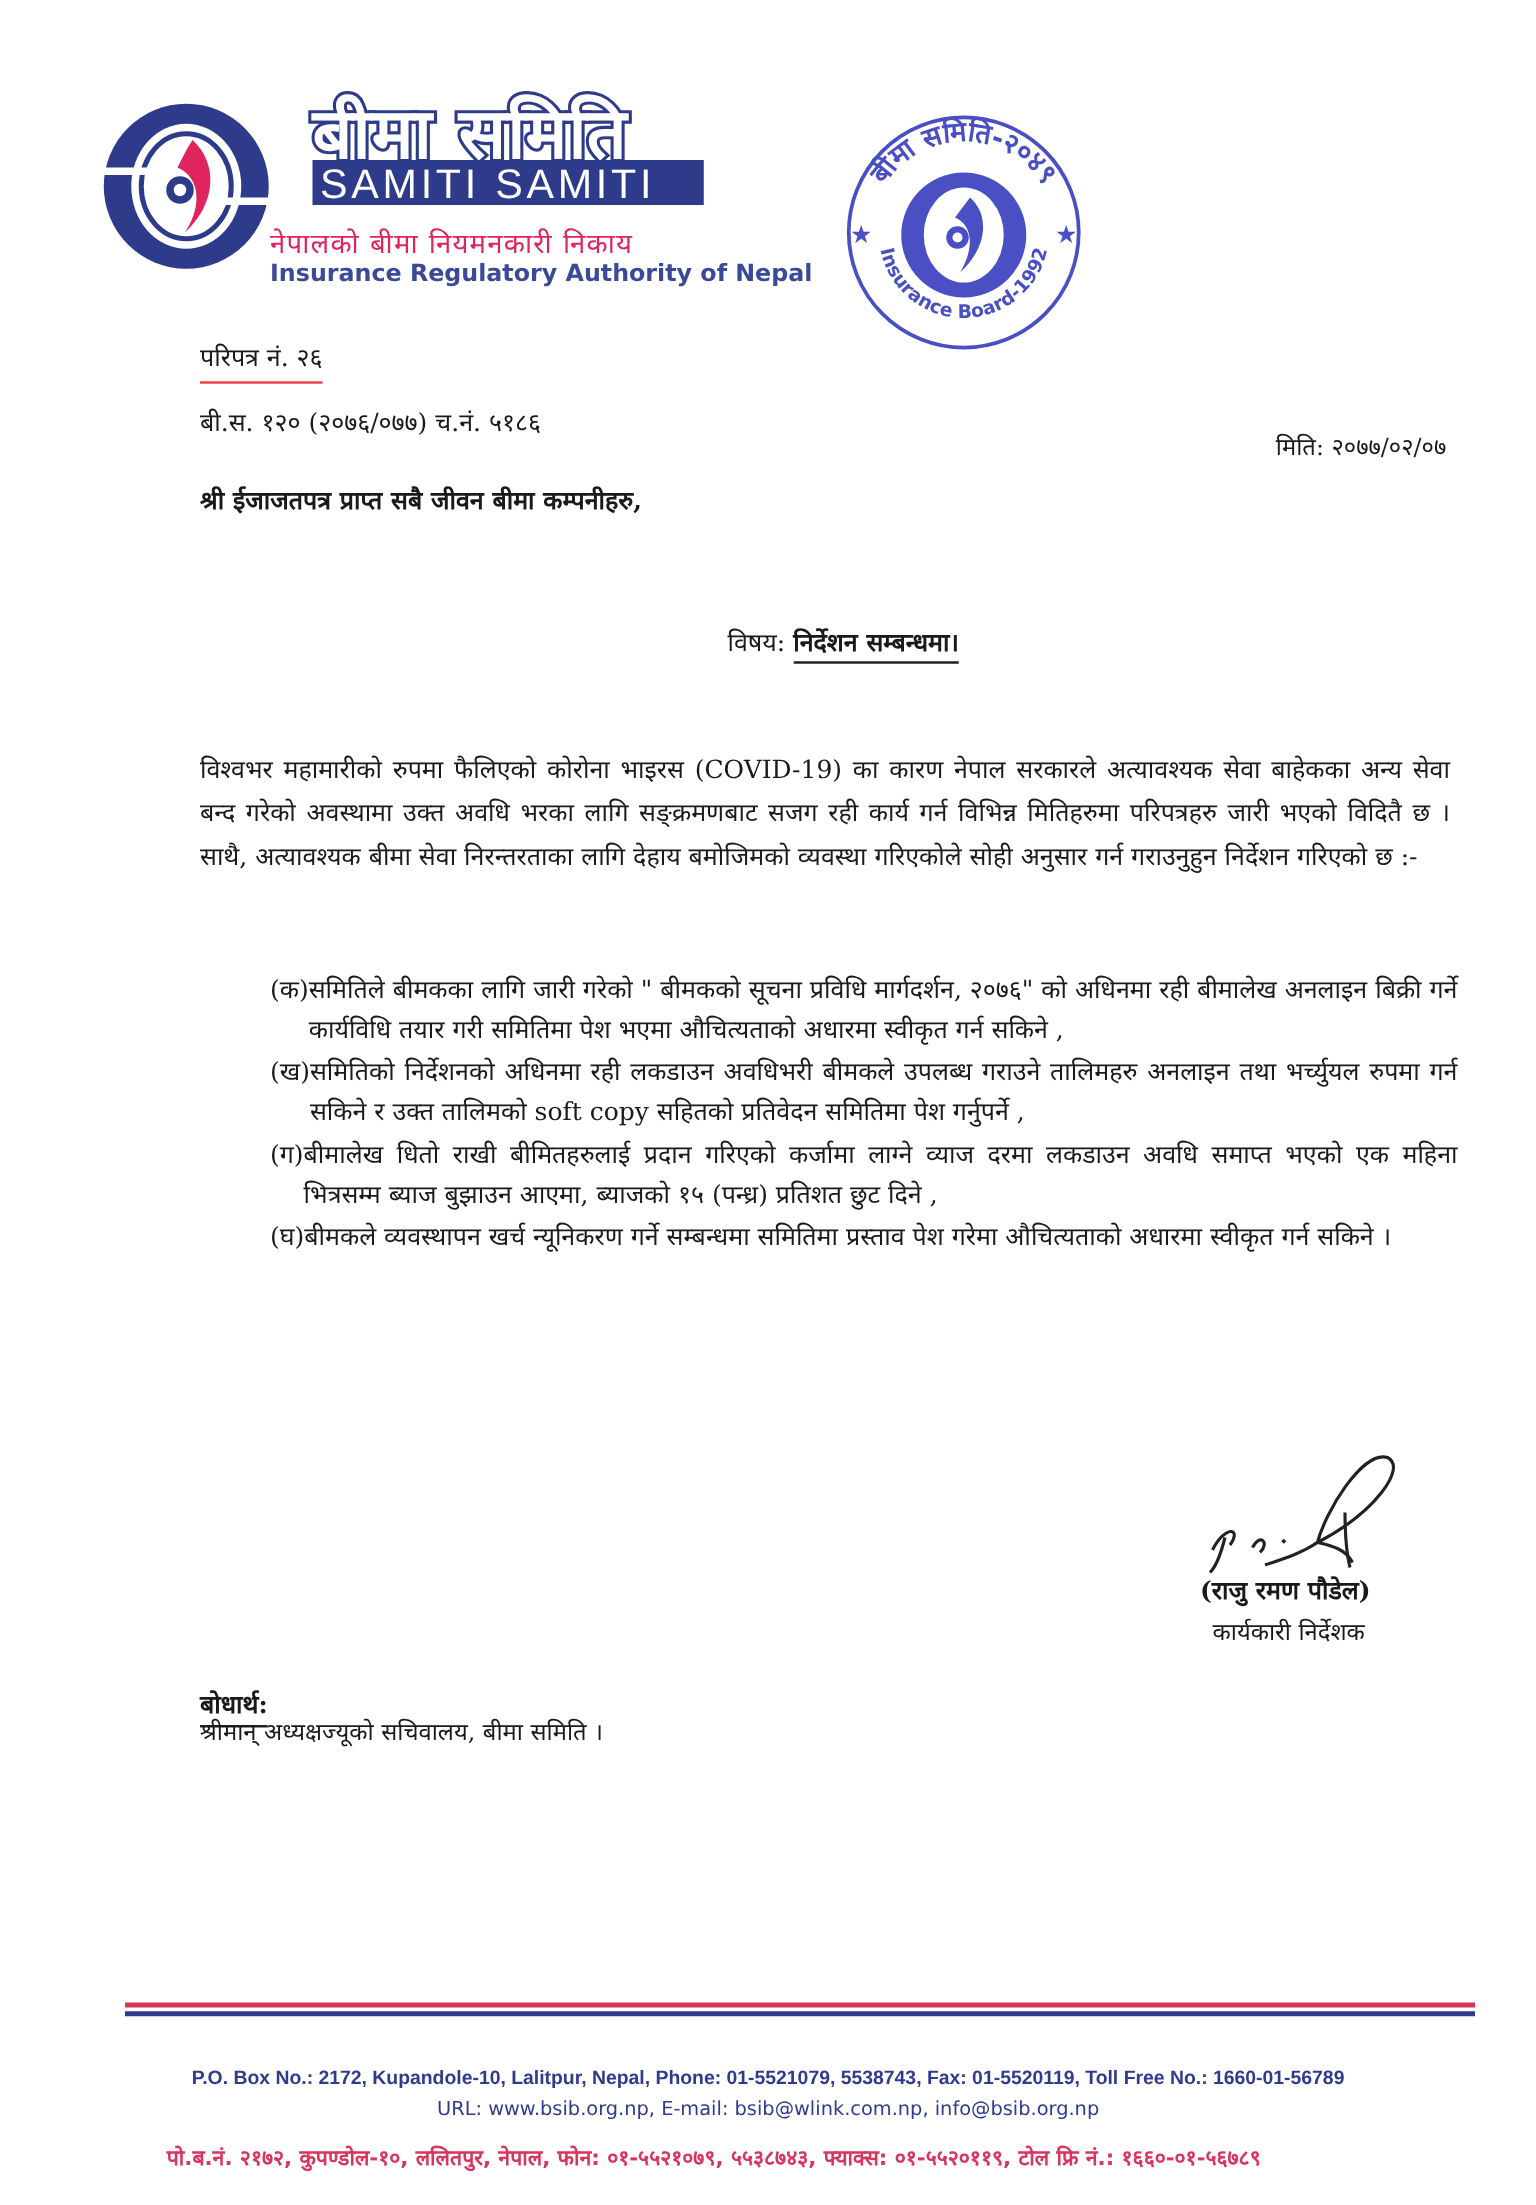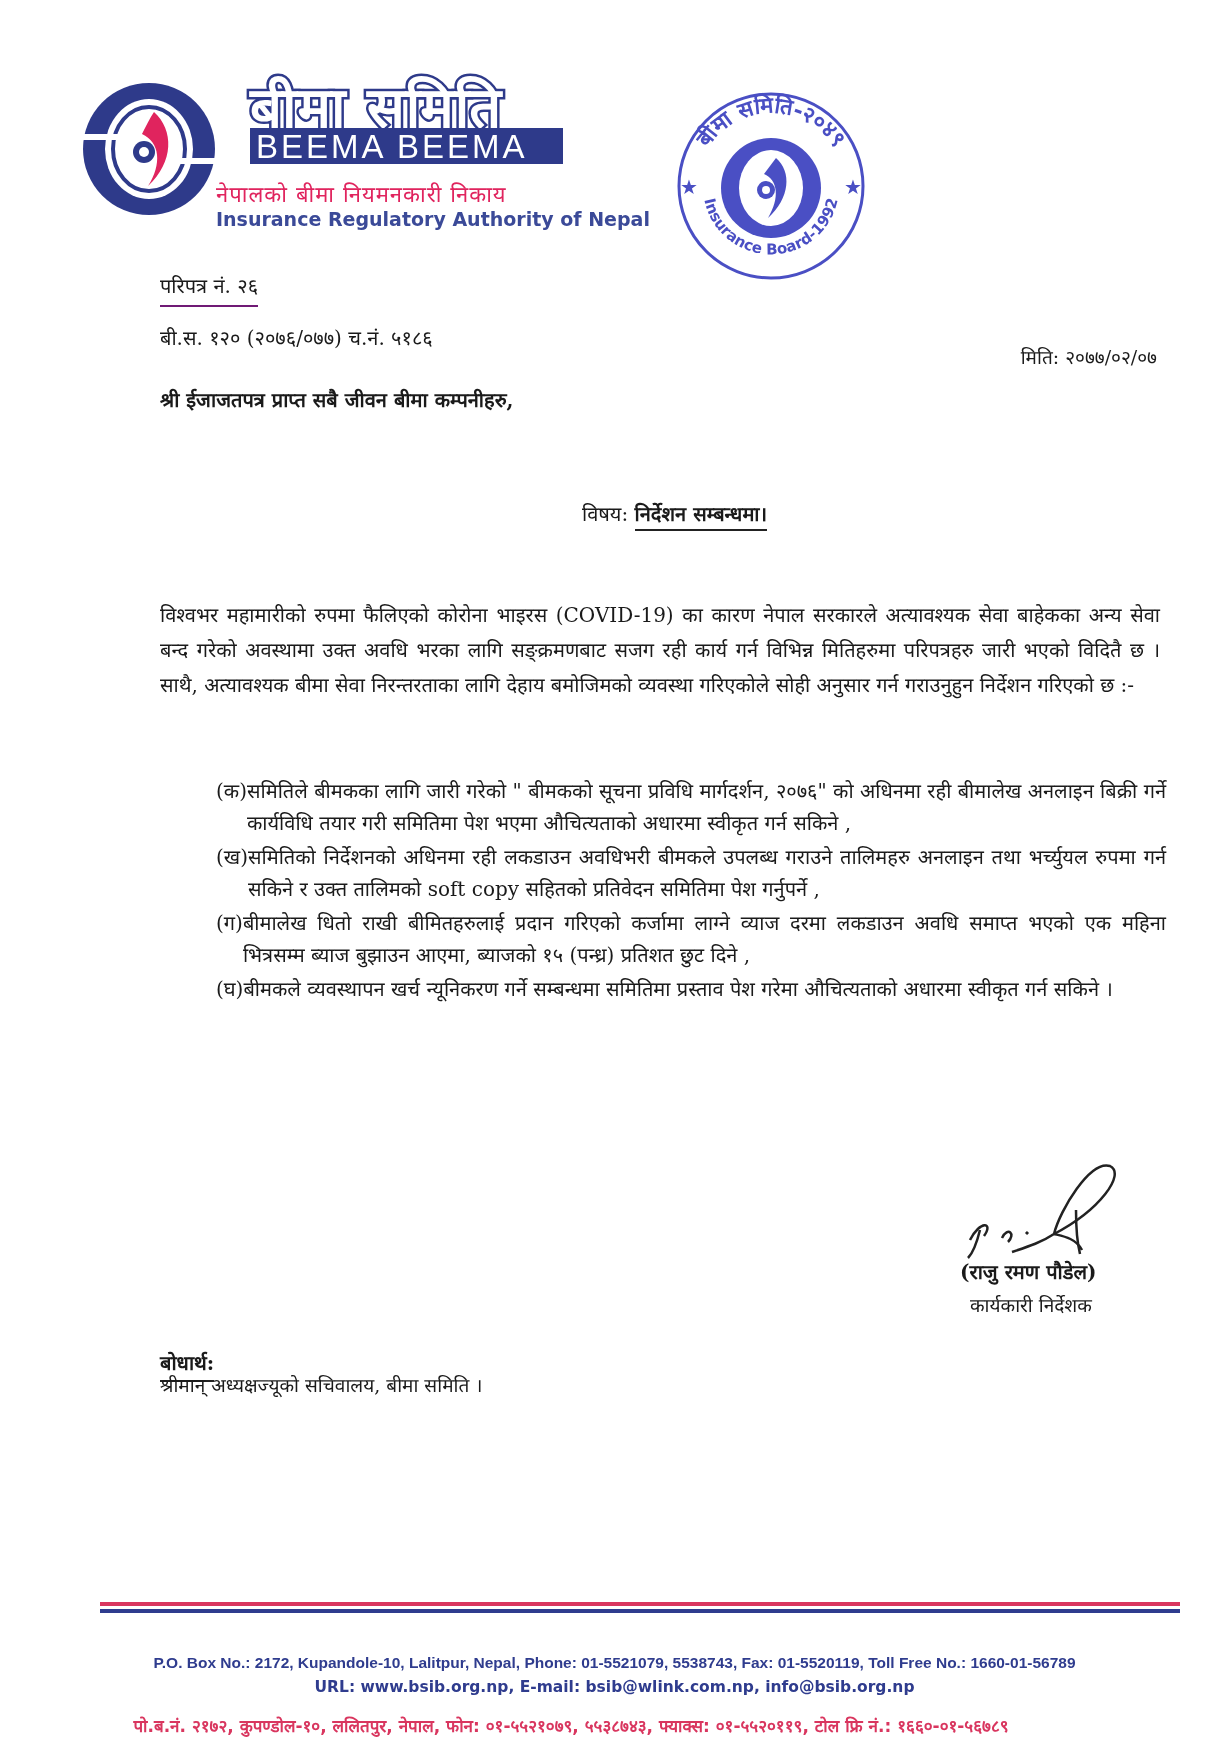--- a/index.html
+++ b/index.html
@@ -18,21 +18,21 @@
   .tagline-np { left: 216px; top: 178px; font-family: "DejaVu Sans", sans-serif; font-size: 22px;
                 color: #e0245e; letter-spacing: 1px; }
   .tagline-en { left: 216px; top: 208px; font-family: "DejaVu Sans", sans-serif; font-weight: bold;
                 font-size: 19px; color: #3b4a98; }
 
   
   .stamp { left: 668px; top: 88px; width: 205px; height: 195px; }
 
   
   .circular-no { left: 160px; top: 272px; font-size: 20px; padding-bottom: 6px;
-                 border-bottom: 2px solid #701a75; }
+                 border-bottom: 2px solid #ef4444; }
   .ref-no { left: 160px; top: 324px; font-size: 20px; }
   .date { right: 72px; top: 326px; font-size: 19px; margin-top: 18px; }
 
   .addressee { left: 160px; top: 386px; font-size: 20px; font-weight: bold; }
 
   .subject { left: 582px; top: 500px; font-size: 20px; }
   .subject .u { border-bottom: 2px solid #222; padding-bottom: 3px; font-weight: bold; }
 
   .body-para { left: 160px; top: 598px; width: 1000px; font-size: 20px; line-height: 35px;
                text-align: justify; }
@@ -52,40 +52,40 @@
   .cc-text { left: 160px; top: 1372px; font-size: 19px; }
 
   
   .rule-red { left: 100px; top: 1602px; width: 1080px; height: 4px; background: #d9365f; }
   .rule-blue { left: 100px; top: 1609px; width: 1080px; height: 4px; background: #2f3c8e; }
   .foot-np { left: 0; top: 1714px; width: 1142px; text-align: center; font-family: "DejaVu Sans", sans-serif;
              font-size: 17px; color: #d9365f; font-weight: bold; }
   .foot-en { left: 0; top: 1654px; width: 1229px; text-align: center; font-family: Liberation Sans, sans-serif;
              font-size: 15.5px; color: #2f3c8e; font-weight: bold; }
   .foot-url { left: 0; top: 1678px; width: 1229px; text-align: center; font-family: "DejaVu Sans", sans-serif;
-              font-size: 15.5px; color: #2f3c8e; font-weight: bold; }
+              font-size: 15.5px; color: #2f3c8e; font-weight: normal; }
 </style>
 </head>
 <body>
 
 <div class="abs logo-circle">
   <svg width="134" height="134" viewBox="0 0 134 134">
     <circle cx="67" cy="67" r="66" fill="#2e3a8a"></circle>
     <ellipse cx="67" cy="67" rx="44" ry="50" fill="#ffffff"></ellipse>
     <ellipse cx="67" cy="67" rx="36" ry="42" fill="#ffffff" stroke="#2e3a8a" stroke-width="4"></ellipse>
     <rect x="0" y="52" width="40" height="6" fill="#ffffff"></rect>
     <rect x="94" y="76" width="40" height="6" fill="#ffffff"></rect>
     <path d="M72 30 C92 48, 92 80, 66 104 C80 82, 78 60, 60 52 C64 44, 68 36, 72 30 Z" fill="#e0245e"></path>
     <circle cx="62" cy="70" r="11" fill="#2e3a8a"></circle>
     <circle cx="62" cy="70" r="5" fill="#ffffff"></circle>
   </svg>
 </div>
 <div class="abs brand-np">बीमा समिति</div>
 <div class="abs brand-bar"></div>
-<div class="abs brand-en-inner">BEEMA BEEMA</div>
+<div class="abs brand-en-inner">SAMITI SAMITI</div>
 <div class="abs tagline-np">नेपालको बीमा नियमनकारी निकाय</div>
 <div class="abs tagline-en">Insurance Regulatory Authority of Nepal</div>
 
 <div class="abs stamp">
   <svg width="205" height="195" viewBox="0 0 205 195">
     <defs>
       <path id="arcTop" d="M28 100 A75 75 0 0 1 178 100"></path>
       <path id="arcBot" d="M36 110 A68 68 0 0 0 170 110"></path>
     </defs>
     <circle cx="103" cy="98" r="92" fill="none" stroke="#4a4fc4" stroke-width="3"></circle>

